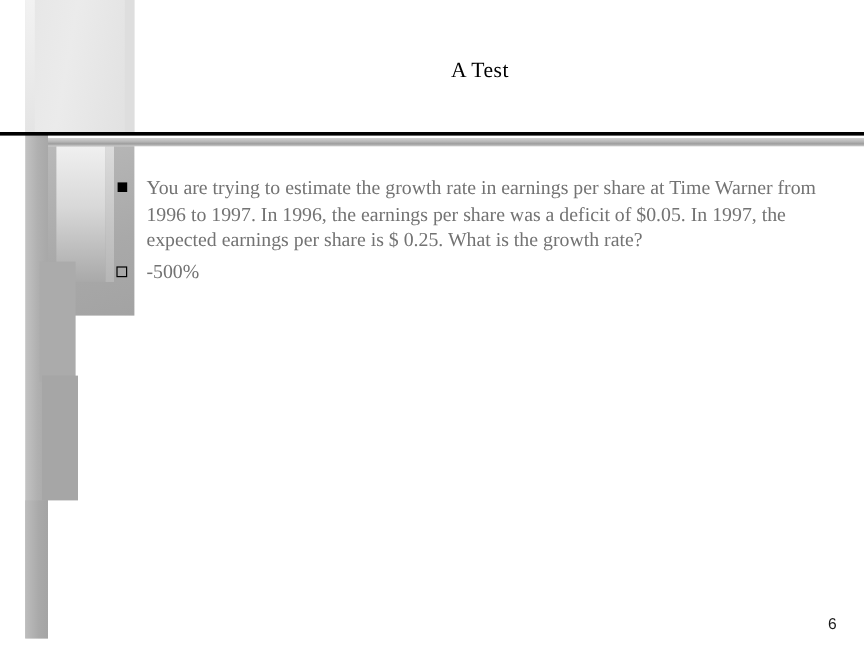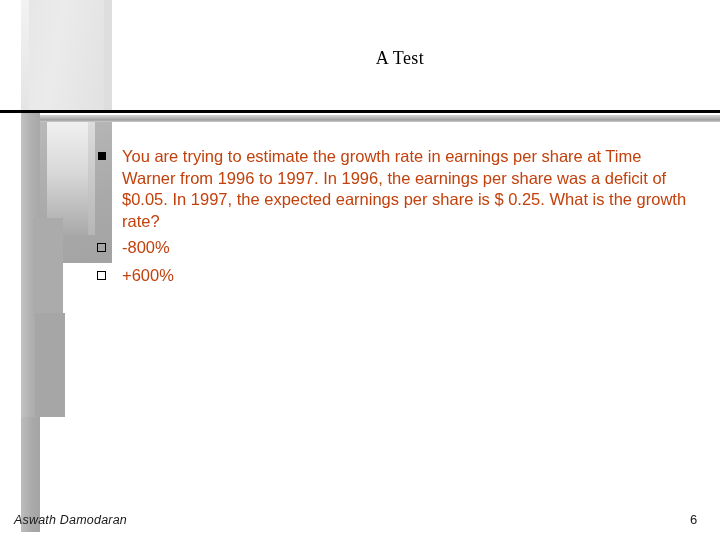--- a/index.html
+++ b/index.html
@@ -172,24 +172,24 @@
   .sq-hollow {
     display: block;
     width: 9px;
     height: 9px;
     border: 1.6px solid #000000;
     background: transparent;
     box-sizing: border-box;
   }
   .bullet-text {
     flex: 1 1 auto;
-    font-family: Liberation Sans, sans-serif;
+    font-family: Liberation Serif, serif;
     font-size: 16.5px;
     line-height: 21.5px;
-    color: #c2410c;
+    color: #737373;
   }
   .level-2 .bullet-text {
     font-size: 16.5px;
     line-height: 25px;
   }
   .level-2 .marker {
     padding-top: 8px;
   }
 
   
@@ -242,30 +242,23 @@
       <div class="marker marker-l1">
         <span class="sq-filled"></span>
       </div>
       <div class="bullet-text">You are trying to estimate the growth rate in earnings per share at Time Warner from 1996 to 1997. In 1996, the earnings per share was a deficit of $0.05. In 1997, the expected earnings per share is $ 0.25. What is the growth rate?</div>
     </div>
 
     <div class="bullet-row level-2">
       <div class="marker marker-l2">
         <span class="sq-hollow"></span>
       </div>
-      <div class="bullet-text">-800%</div>
+      <div class="bullet-text">-500%</div>
     </div>
 
-    <div class="bullet-row level-2">
-      <div class="marker marker-l2">
-        <span class="sq-hollow"></span>
-      </div>
-      <div class="bullet-text">+600%</div>
-    </div>
 
 
 
   </div>
 
-  <div class="footer-name">Aswath Damodaran</div>
   <div class="footer-page">6</div>
 
 </div>
 
 </body></html>

